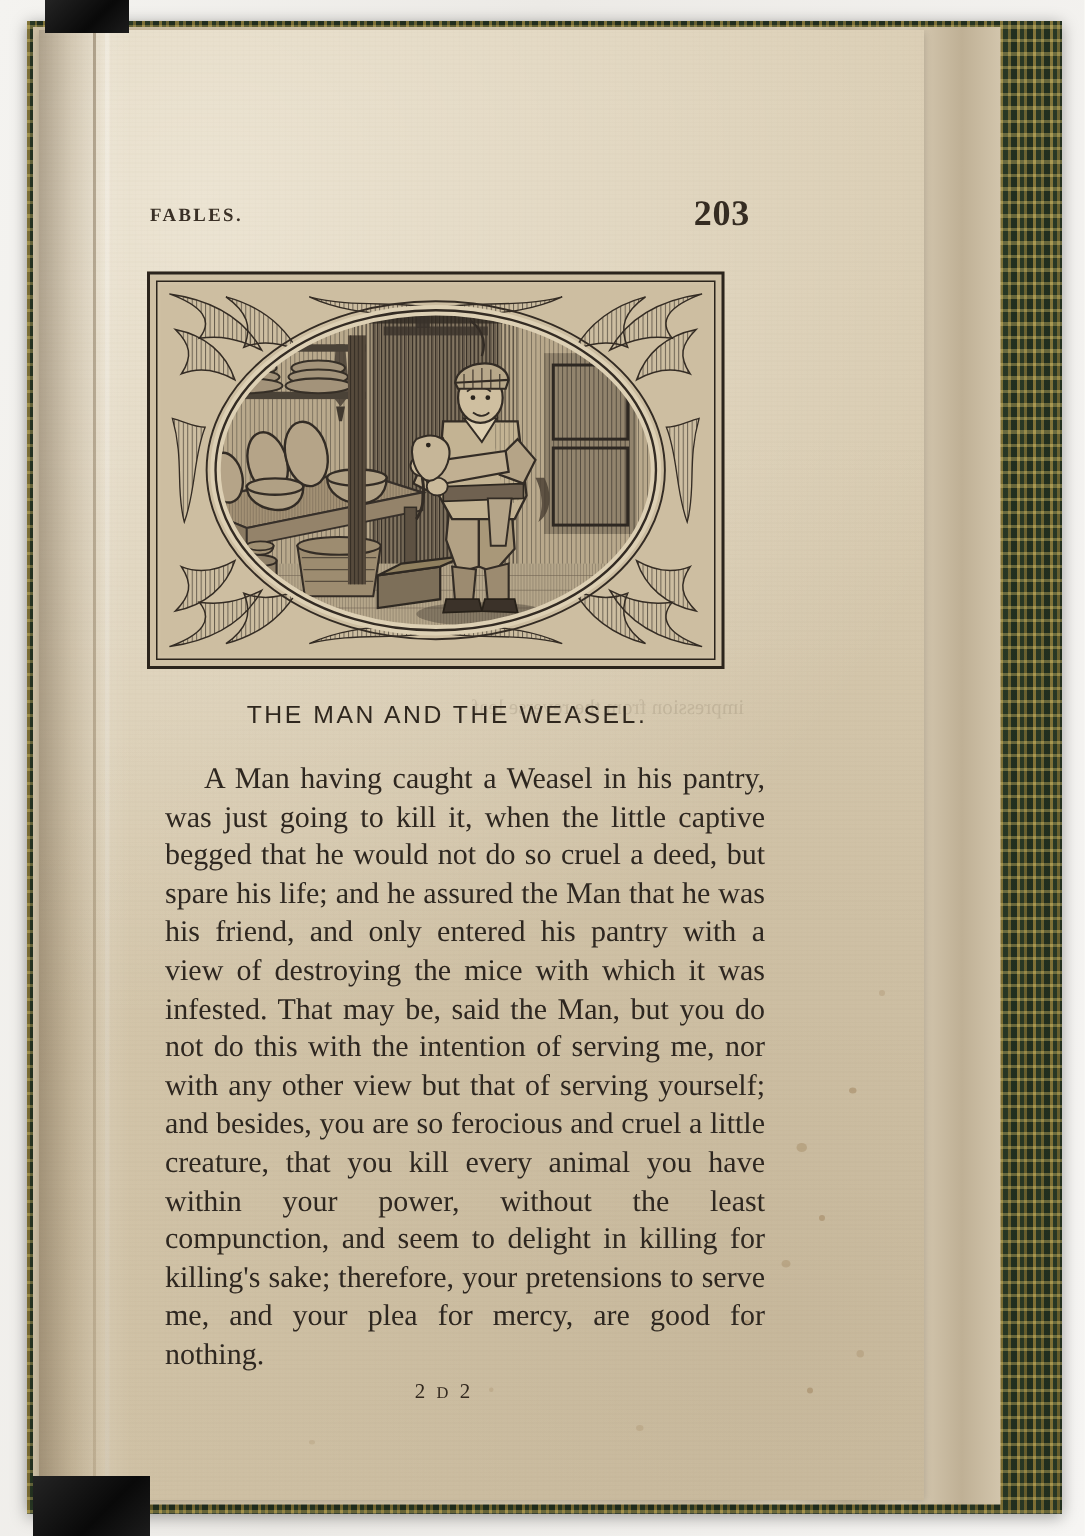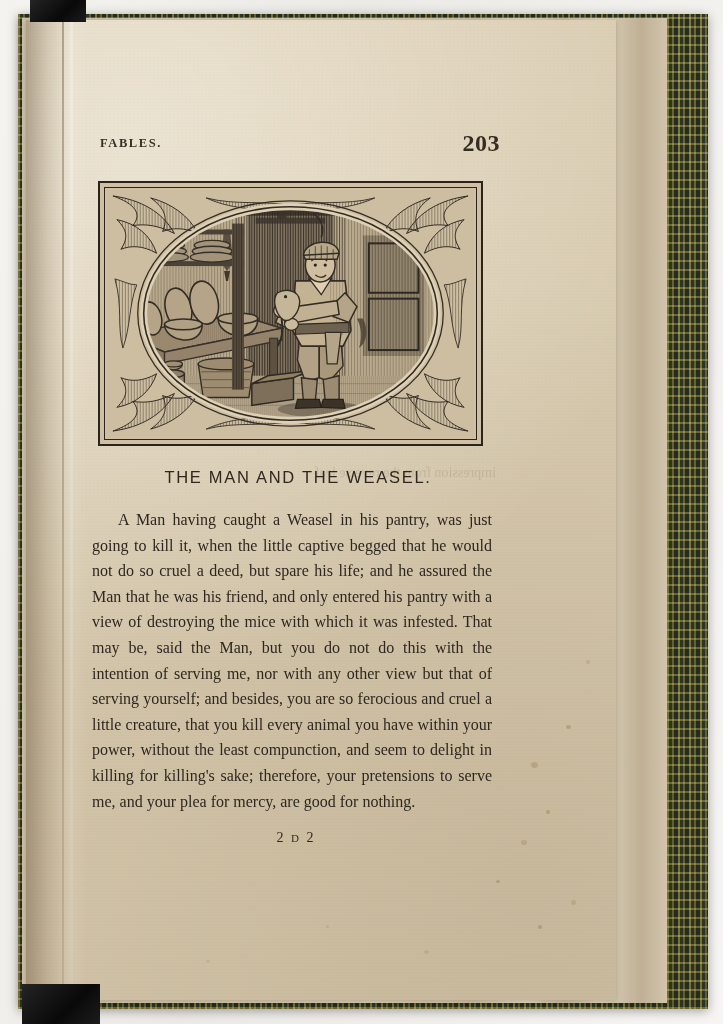--- a/index.html
+++ b/index.html
@@ -190,31 +190,31 @@
     margin-left: 10px;
     font-size: 16.5px;
     letter-spacing: 1.7px;
     color: #2f271e;
     font-family: Liberation Sans, sans-serif;
   }
 
   .body-text {
     margin-top: 20px;
     width: 400px;
-    margin-left: 4px;
-    font-size: 16px;
+    margin-left: 22px;
+    font-size: 20px;
     line-height: 25.6px;
     color: #2e2720;
     text-align: justify;
     font-family: "Liberation Serif", serif;
   }
   .body-text p { margin: 0; text-indent: 26px; }
 
   .signature {
-    margin-top: 16px;
+    margin-top: 4px;
     width: 400px;
     margin-left: 8px;
     text-align: center;
     font-size: 14px;
     letter-spacing: 2px;
     color: #33291f;
   }
   .signature .sm { font-size: 11px; }
 
   

